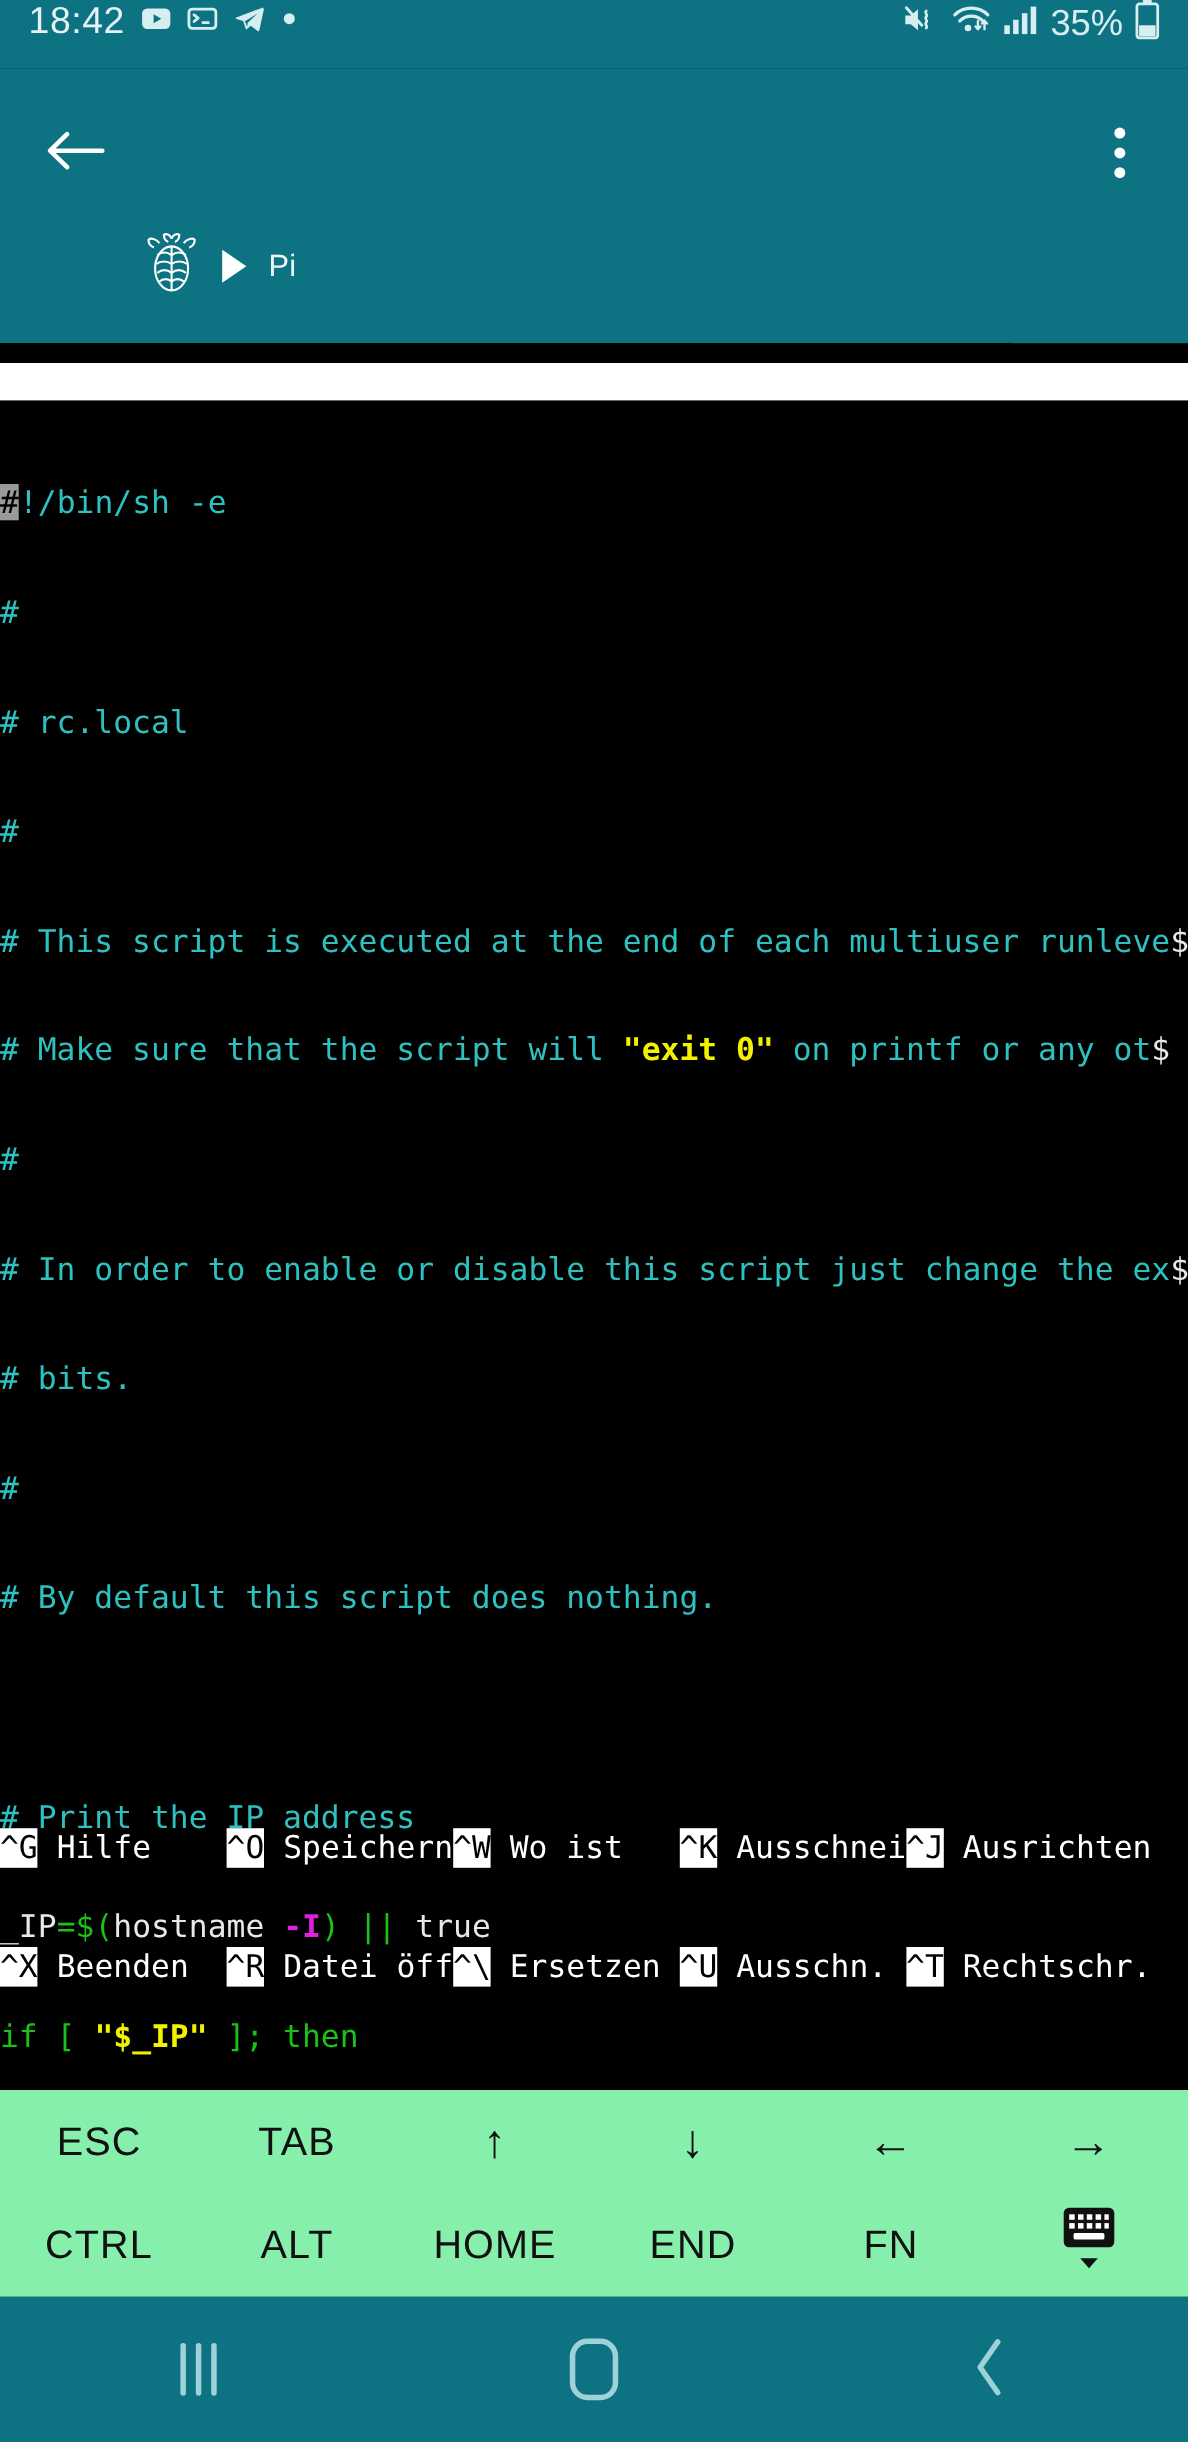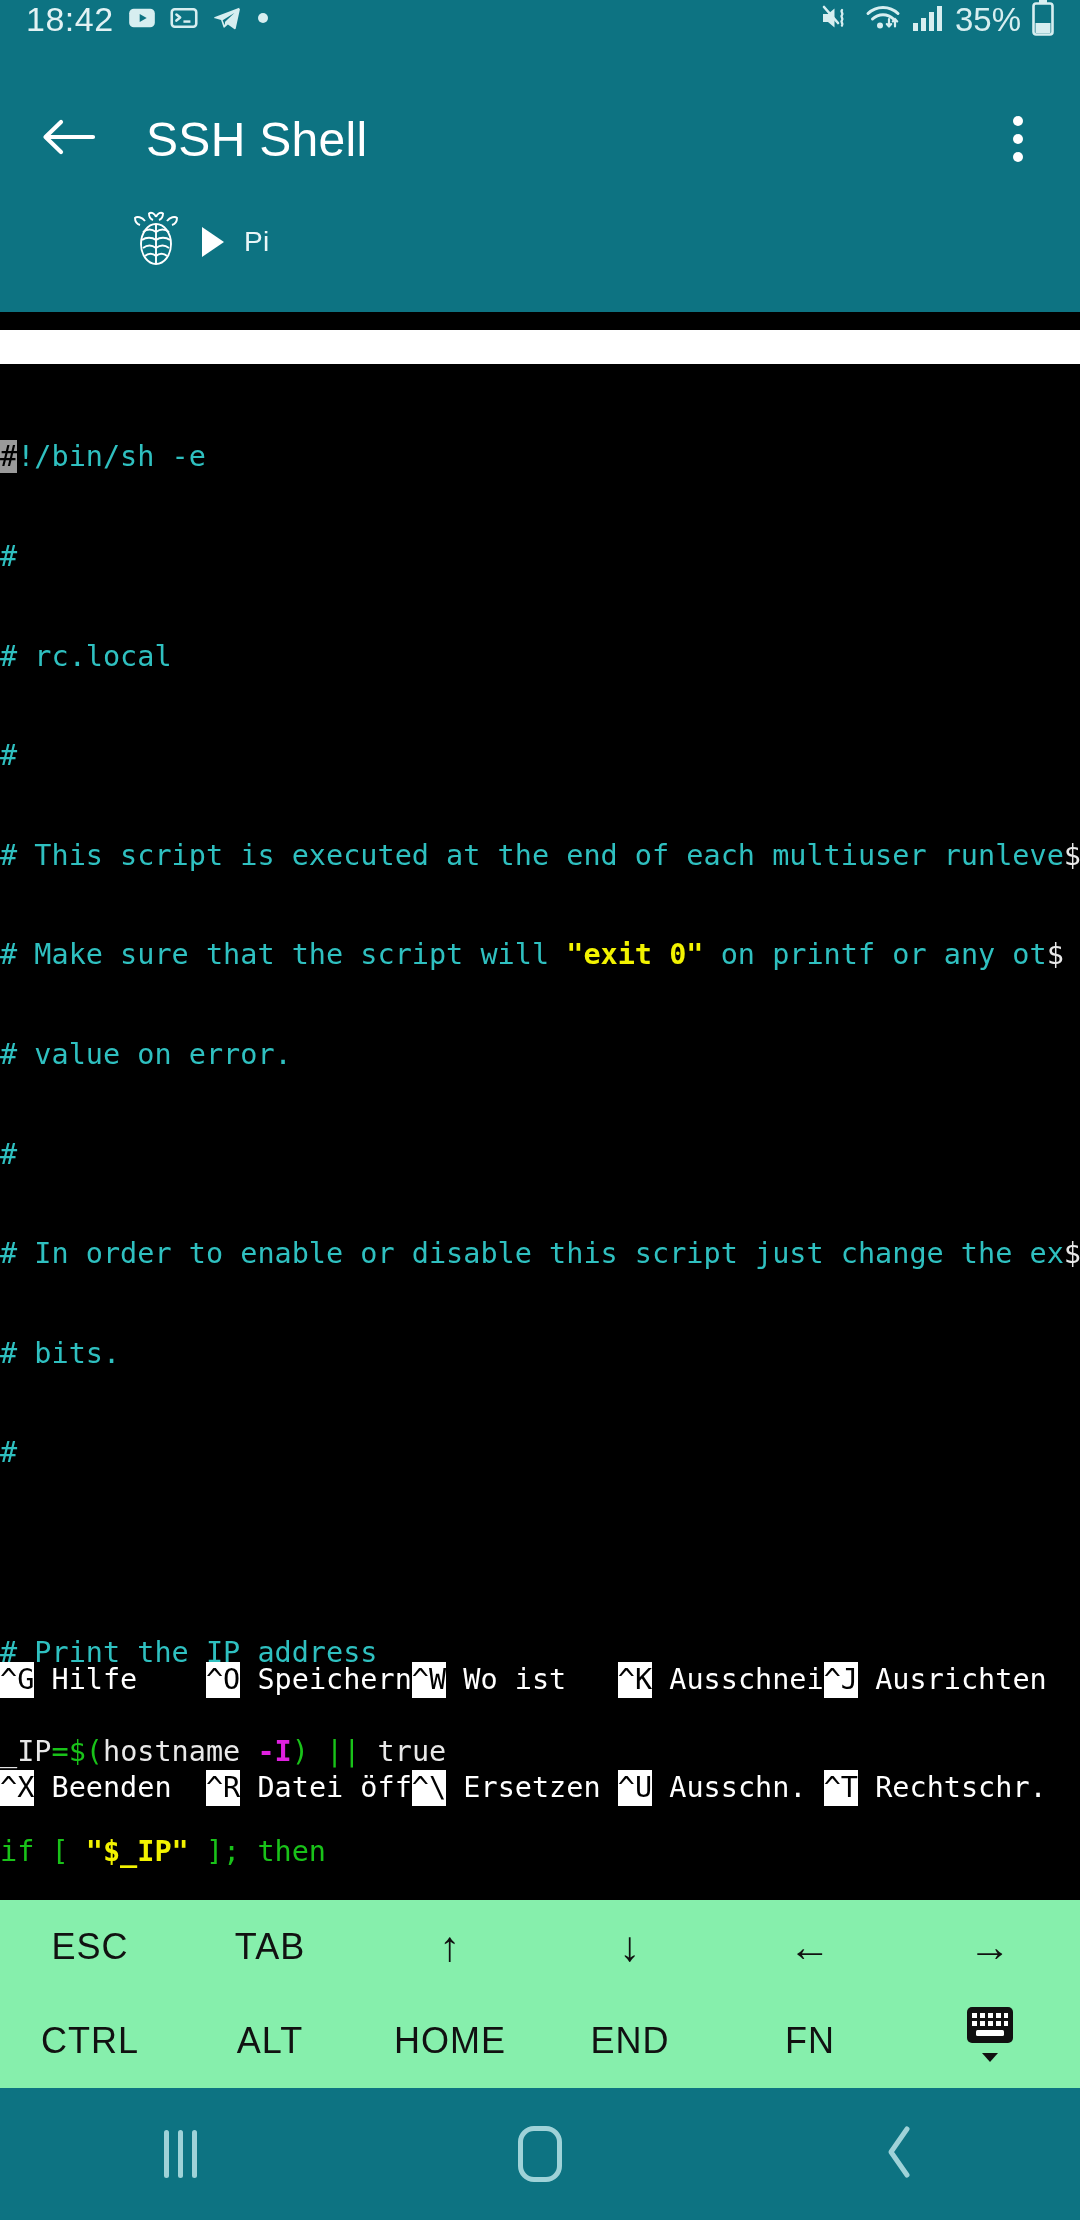--- a/index.html
+++ b/index.html
@@ -188,21 +188,20 @@
 
   <div class="appbar">
     <div class="appbar-row">
       <div class="back-btn">
         <span>
           <svg width="56" height="46" viewBox="0 0 56 46">
             <path d="M52 23H5M20 8L4.5 23L20 38" fill="none" stroke="#ffffff" stroke-width="4.2" stroke-linecap="round" stroke-linejoin="round"></path>
           </svg>
         </span>
       </div>
-      <div class="app-title">SSH Shell</div>
       <div class="overflow-btn">
         <span class="dot3"></span>
         <span class="dot3"></span>
         <span class="dot3"></span>
       </div>
     </div>
     <div class="breadcrumb">
       <span>
         <svg width="52" height="60" viewBox="0 0 52 60">
           <g fill="none" stroke="#ffffff" stroke-width="1.9">
@@ -230,25 +229,25 @@
       <span>  GNU nano 3.2</span><span>           </span><span>/etc/rc.local</span>
     </div>
 
     <div class="nano-body">
       <div class="row"><span class="c-cursor">#</span><span class="c-comment">!/bin/sh -e</span></div>
       <div class="row"><span class="c-comment">#</span></div>
       <div class="row"><span class="c-comment"># rc.local</span></div>
       <div class="row"><span class="c-comment">#</span></div>
       <div class="row"><span class="c-comment"># This script is executed at the end of each multiuser runleve</span><span class="c-dollar">$</span></div>
       <div class="row"><span class="c-comment"># Make sure that the script will </span><span class="c-yellow">"exit 0"</span><span class="c-comment"> on printf or any ot</span><span class="c-dollar">$</span></div>
-      <div class="row"><span class="c-comment"># value on error.</span></div>
       <div class="row"><span class="c-comment">#</span></div>
       <div class="row"><span class="c-comment"># In order to enable or disable this script just change the ex</span><span class="c-dollar">$</span></div>
       <div class="row"><span class="c-comment"># bits.</span></div>
       <div class="row"><span class="c-comment">#</span></div>
+      <div class="row"><span class="c-comment"># By default this script does nothing.</span></div>
       <div class="row">&nbsp;</div>
       <div class="row"><span class="c-comment"># Print the IP address</span></div>
       <div class="row"><span class="c-white">_IP</span><span class="c-green">=$(</span><span class="c-white">hostname </span><span class="c-magenta">-I</span><span class="c-green">)</span><span class="c-white"> </span><span class="c-green">||</span><span class="c-white"> true</span></div>
       <div class="row"><span class="c-green">if [ </span><span class="c-yellow">"$_IP"</span><span class="c-green"> ]; then</span></div>
       <div class="row"><span class="c-white">  </span><span class="c-blue">printf</span><span class="c-white"> </span><span class="c-yellow">"My IP address is %s\n"</span><span class="c-white"> </span><span class="c-yellow">"$_IP"</span></div>
       <div class="row"><span class="c-green">fi</span></div>
       
       
       
       

